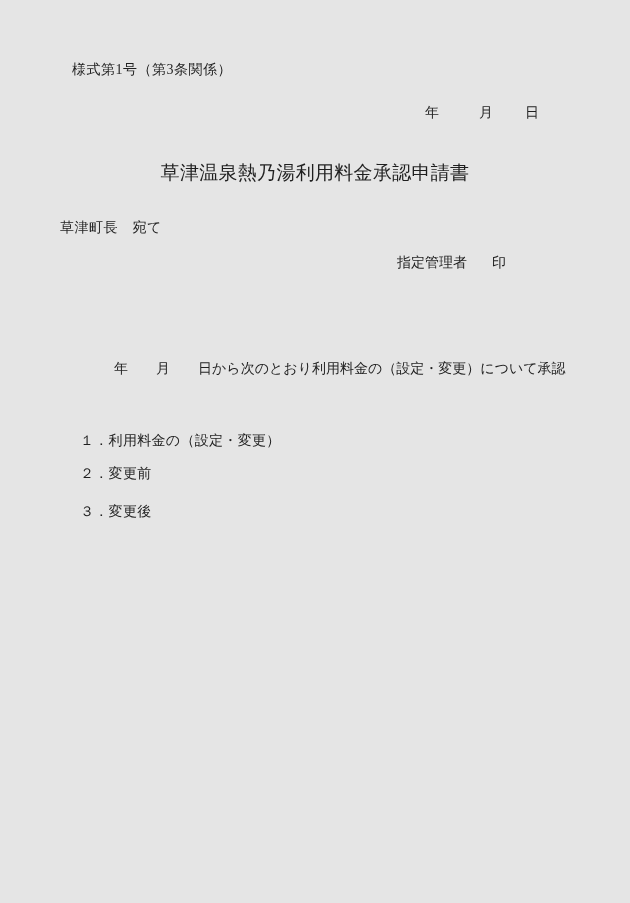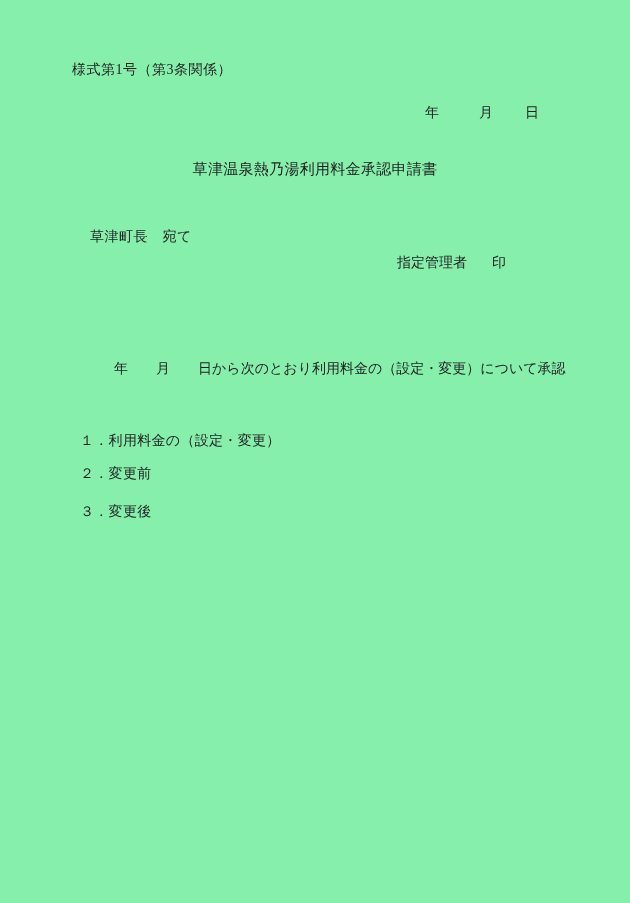--- a/index.html
+++ b/index.html
@@ -4,21 +4,21 @@
 <style>
   html, body {
     margin: 0;
     padding: 0;
     background: #fbfbfb;
   }
   .page {
     position: relative;
     width: 630px;
     height: 903px;
-    background: #86efac;
+    background: #e5e5e5;
     color: #1f1f1f;
     font-family: "Liberation Serif", "DejaVu Serif", serif;
     font-size: 14px;
     overflow: hidden;
   }
   .form-number {
     position: absolute;
     left: 72px;
     top: 61px;
     letter-spacing: 0.5px;
@@ -31,31 +31,30 @@
     white-space: nowrap;
   }
   .date-line .month-gap { margin-left: 40px; }
   .date-line .day-gap   { margin-left: 32px; }
   .doc-title {
     position: absolute;
     left: 0;
     top: 160px;
     width: 100%;
     text-align: center;
-    font-size: 15px;
+    font-size: 19px;
     letter-spacing: 0.3px;
     white-space: pre;
   }
   .addressee {
     position: absolute;
-    left: 90px;
+    left: 60px;
     top: 219px;
     letter-spacing: 0.5px;
     white-space: pre;
-    margin-top: 9px;
   }
   .manager-line {
     position: absolute;
     left: 397px;
     top: 254px;
     white-space: nowrap;
     text-align: right;
   }
   .manager-line .seal-gap { margin-left: 25px; }
   .body-par {

